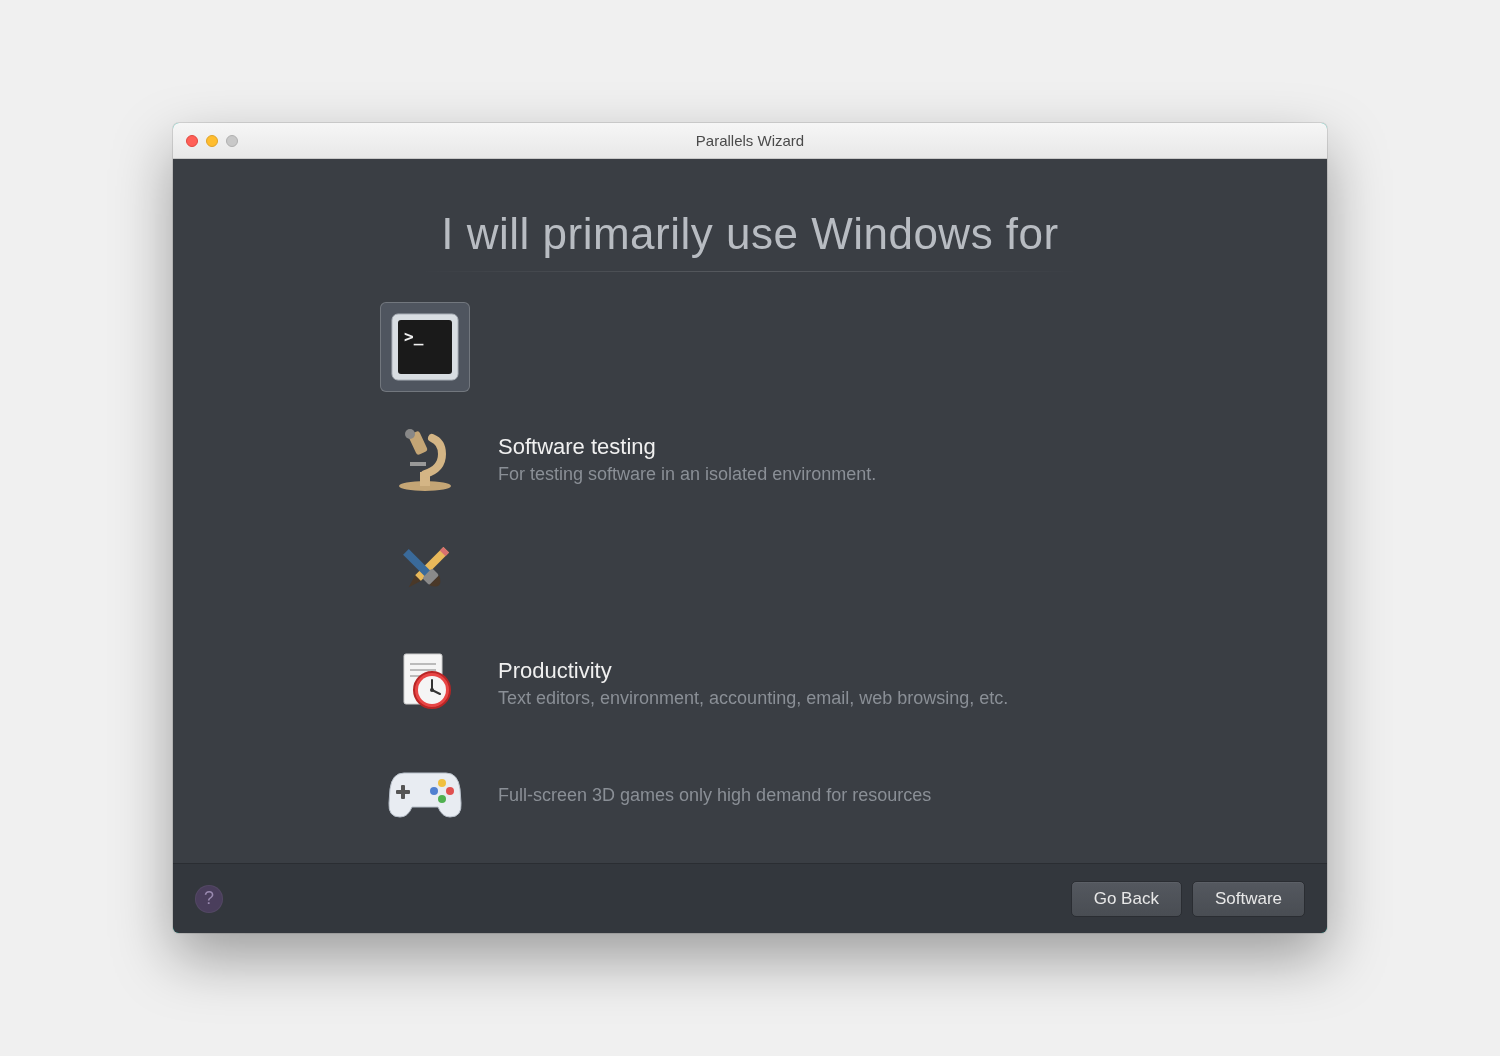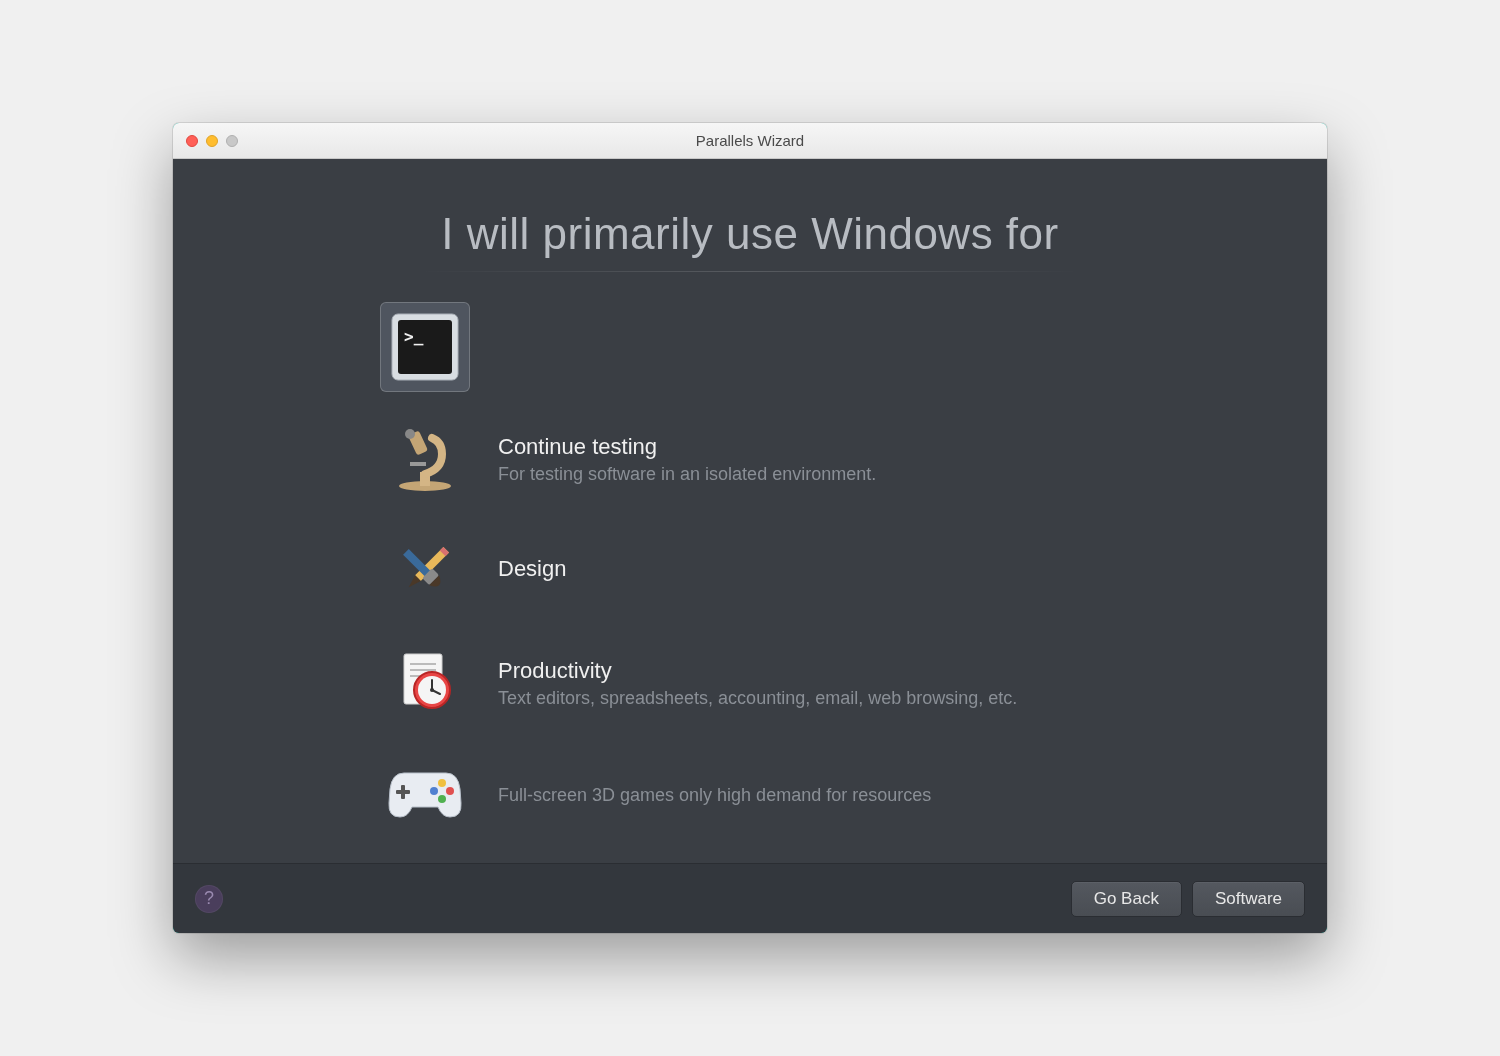--- a/index.html
+++ b/index.html
@@ -189,62 +189,61 @@
           <svg width="70" height="70" viewBox="0 0 70 70">
             <ellipse cx="35" cy="62" rx="26" ry="5" fill="#c4a575"></ellipse>
             <rect x="30" y="48" width="10" height="14" fill="#d4b585"></rect>
             <path d="M 35 50 Q 52 45 52 30 Q 52 18 42 14" fill="none" stroke="#d4b585" stroke-width="8" stroke-linecap="round"></path>
             <rect x="22" y="8" width="12" height="22" rx="3" fill="#c4a575" transform="rotate(-25 28 19)"></rect>
             <circle cx="20" cy="10" r="5" fill="#888"></circle>
             <rect x="20" y="38" width="16" height="4" fill="#999"></rect>
           </svg>
         </div>
         <div class="option-text">
-          <div class="option-title">Continue testing</div>
+          <div class="option-title">Software testing</div>
           <div class="option-desc">For testing software in an isolated environment.</div>
         </div>
       </div>
 
       <div class="option">
         <div class="option-icon">
           <svg width="70" height="70" viewBox="0 0 70 70">
             <g transform="rotate(45 35 35)">
               <rect x="31" y="5" width="8" height="40" fill="#e8b85a"></rect>
               <polygon points="31,45 39,45 35,58" fill="#4a3828"></polygon>
               <rect x="31" y="5" width="8" height="5" fill="#d87070"></rect>
             </g>
             <g transform="rotate(-45 35 35)">
               <rect x="31" y="8" width="8" height="32" fill="#3a6a9a"></rect>
               <rect x="28" y="38" width="14" height="10" rx="2" fill="#8a8a8a"></rect>
               <path d="M 28 48 Q 35 62 42 48" fill="#4a3828"></path>
             </g>
           </svg>
         </div>
         <div class="option-text">
-          <div class="option-title">Design</div>
         </div>
       </div>
 
       <div class="option">
         <div class="option-icon">
           <svg width="70" height="70" viewBox="0 0 70 70">
             <rect x="14" y="6" width="38" height="50" rx="2" fill="#f5f5f5" stroke="#ccc"></rect>
             <line x1="20" y1="16" x2="46" y2="16" stroke="#bbb" stroke-width="2"></line>
             <line x1="20" y1="22" x2="46" y2="22" stroke="#bbb" stroke-width="2"></line>
             <line x1="20" y1="28" x2="40" y2="28" stroke="#bbb" stroke-width="2"></line>
             <circle cx="42" cy="42" r="18" fill="#e84545" stroke="#b82525" stroke-width="2"></circle>
             <circle cx="42" cy="42" r="14" fill="#f5f5f5"></circle>
             <line x1="42" y1="42" x2="42" y2="32" stroke="#333" stroke-width="2" stroke-linecap="round"></line>
             <line x1="42" y1="42" x2="50" y2="46" stroke="#333" stroke-width="2" stroke-linecap="round"></line>
             <circle cx="42" cy="42" r="2" fill="#333"></circle>
           </svg>
         </div>
         <div class="option-text">
           <div class="option-title">Productivity</div>
-          <div class="option-desc">Text editors, spreadsheets, accounting, email, web browsing, etc.</div>
+          <div class="option-desc">Text editors, environment, accounting, email, web browsing, etc.</div>
         </div>
       </div>
 
       <div class="option">
         <div class="option-icon">
           <svg width="74" height="60" viewBox="0 0 74 60">
             <path d="M 16 8 L 58 8 Q 70 8 72 24 L 73 38 Q 74 52 62 52 Q 54 52 50 42 L 24 42 Q 20 52 12 52 Q 0 52 1 38 L 2 24 Q 4 8 16 8 Z" fill="#e8ecf2" stroke="#b8c0ca" stroke-width="1"></path>
             <rect x="13" y="20" width="4" height="14" rx="1" fill="#555"></rect>
             <rect x="8" y="25" width="14" height="4" rx="1" fill="#555"></rect>
             <circle cx="54" cy="18" r="4" fill="#f0c040"></circle>

